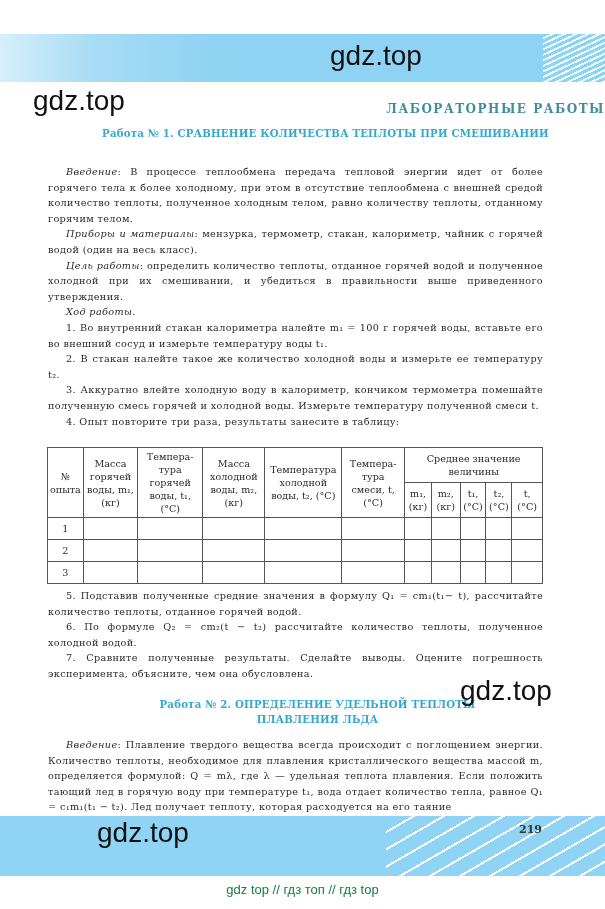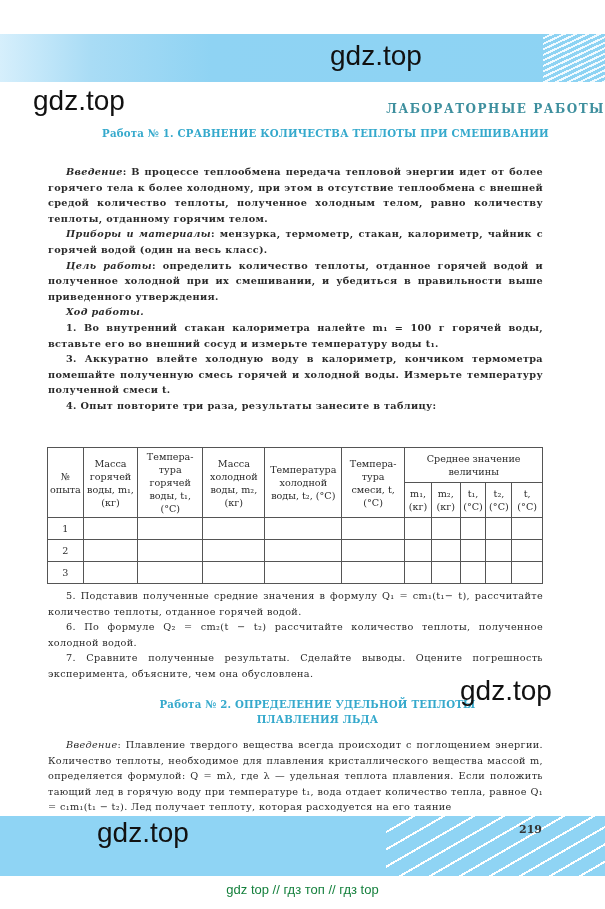--- a/index.html
+++ b/index.html
@@ -22,21 +22,21 @@
     font-weight:bold; color:#3e8f9e; font-size:12px; letter-spacing:1.5px; }
   .work-title { position:absolute; left:0; width:605px; text-align:center;
     font-weight:bold; color:#35a9cc; font-size:10.2px; line-height:15px; letter-spacing:0.2px;padding-left:46px; }
   .work1 { top:126px; }
   .work2 { top:697px; left:-8px; }
 
   .text { position:absolute; left:48px; width:495px; font-size:9.7px; line-height:15.6px;
     text-align:justify; color:#2a2a2a; letter-spacing:0.35px; }
   .text p { text-indent:18px; }
   .text i { font-style:italic; }
-  .t1 { top:164px;font-weight:bold; }
+  .t1 { top:164px; }
   .t2 { top:588px; }
   .t3 { top:737px; }
 
   table.lab { position:absolute; left:47px; top:447px; width:496px; border-collapse:collapse;
     font-size:9.6px; color:#2a2a2a; }
   table.lab th, table.lab td { border:1px solid #555; text-align:center; vertical-align:middle;
     font-weight:normal; line-height:13px; padding:2px 2px; }
   table.lab td { height:22px; }
 
   .foot-band { position:absolute; left:0; top:816px; width:605px; height:60px; background:#8fd4f4; }
@@ -62,20 +62,21 @@
 <div class="work-title work1">
   <div>Работа № 1. СРАВНЕНИЕ КОЛИЧЕСТВА ТЕПЛОТЫ ПРИ СМЕШИВАНИИ</div>
 </div>
 
 <div class="text t1">
   <p><i>Введение</i><span>: В процессе теплообмена передача тепловой энергии идет от более горячего тела к более холодному, при этом в отсутствие теплообмена с внешней средой количество теплоты, полученное холодным телом, равно количеству теплоты, отданному горячим телом.</span></p>
   <p><i>Приборы и материалы</i><span>: мензурка, термометр, стакан, калориметр, чайник с горячей водой (один на весь класс).</span></p>
   <p><i>Цель работы</i><span>: определить количество теплоты, отданное горячей водой и полученное холодной при их смешивании, и убедиться в правильности выше приведенного утверждения.</span></p>
   <p><i>Ход работы.</i></p>
   <p>1. Во внутренний стакан калориметра налейте m₁ = 100 г горячей воды, вставьте его во внешний сосуд и измерьте температуру воды t₁.</p>
+  <p>2. В стакан налейте такое же количество холодной воды и измерьте ее температуру t₂.</p>
   <p>3. Аккуратно влейте холодную воду в калориметр, кончиком термометра помешайте полученную смесь горячей и холодной воды. Измерьте температуру полученной смеси t.</p>
   <p>4. Опыт повторите три раза, результаты занесите в таблицу:</p>
 </div>
 
 <table class="lab">
   <colgroup>
     <col style="width:32px">
       <col style="width:55px">
       <col style="width:66px">
       <col style="width:63px">

